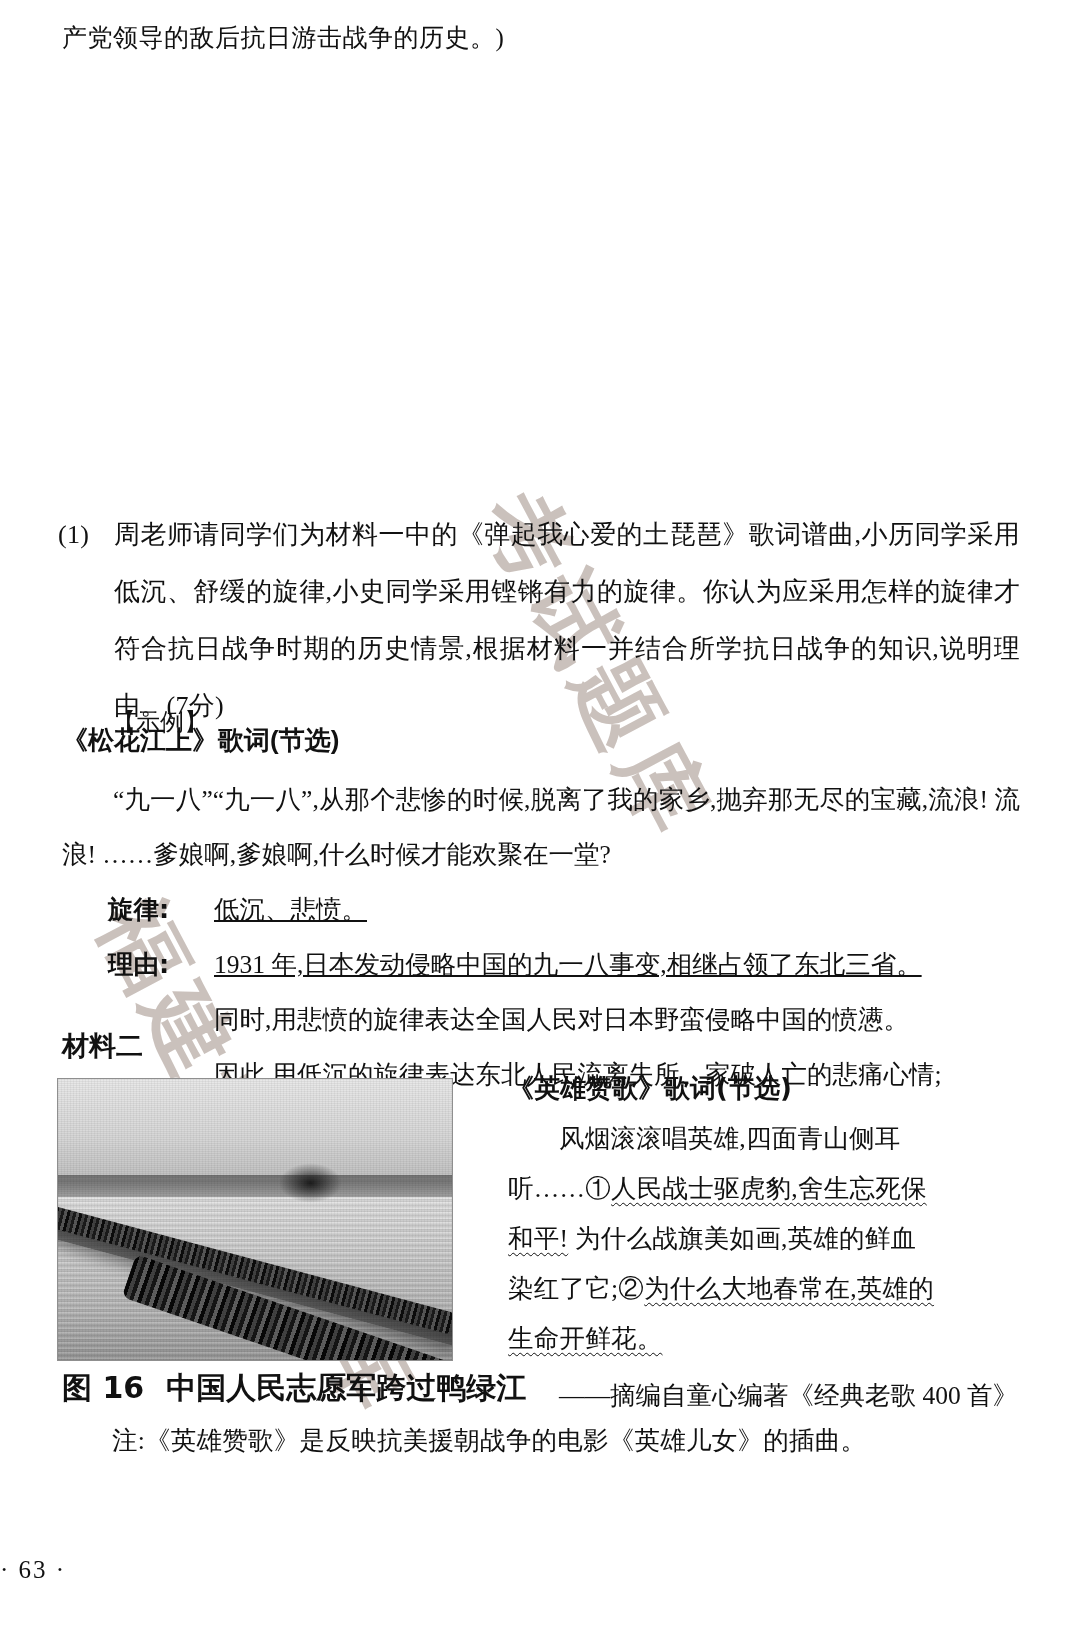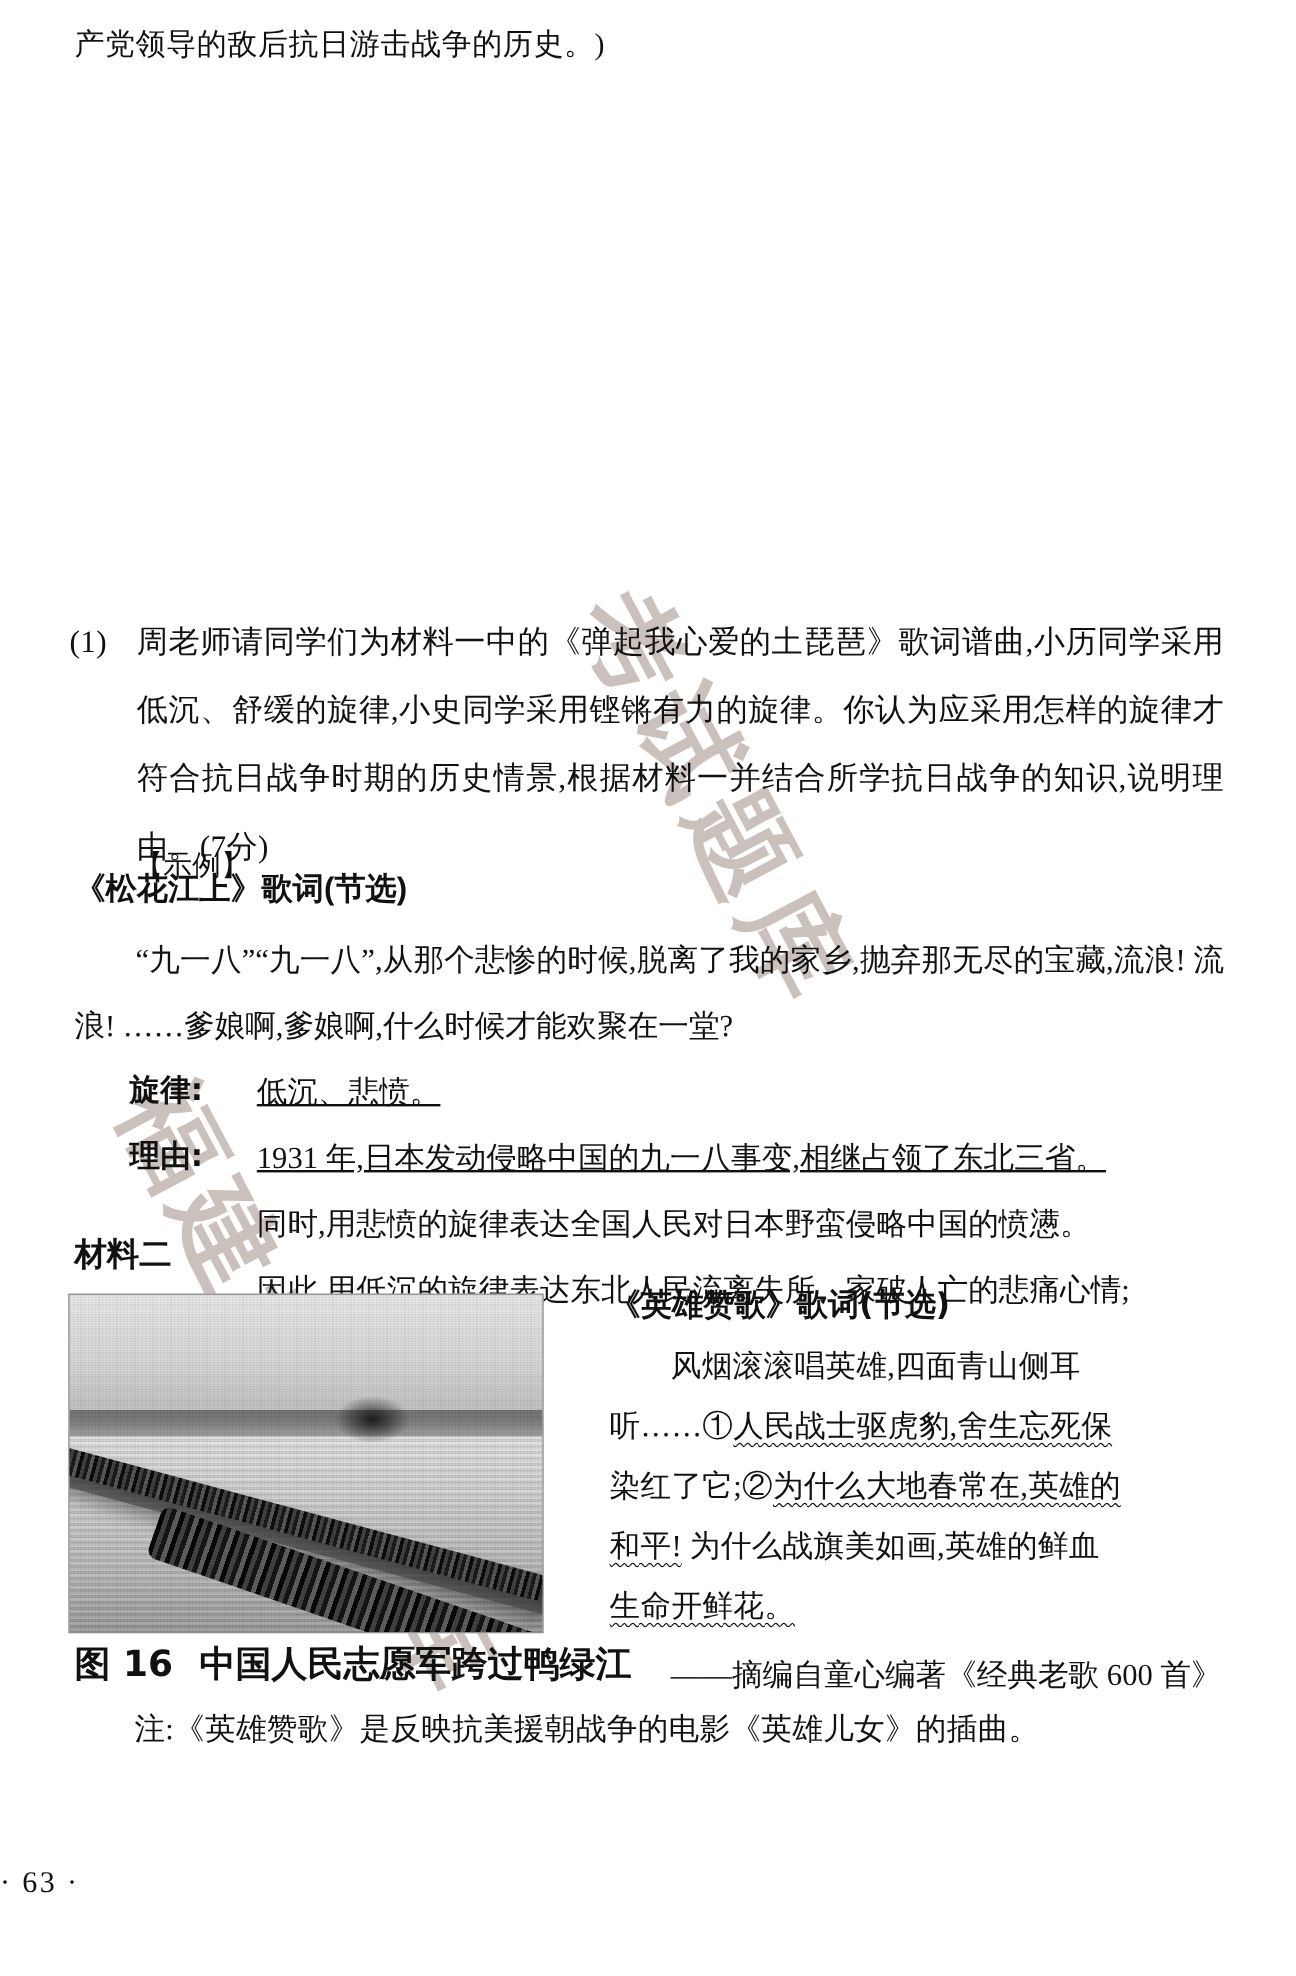--- a/index.html
+++ b/index.html
@@ -425,24 +425,24 @@
 
   <div class="figure-caption">
     <span>图 16</span><span class="fig-gap"></span><span>中国人民志愿军跨过鸭绿江</span>
   </div>
 
   <div class="right-col">
     <div class="rc-title">《英雄赞歌》歌词(节选)</div>
     <div id="lyric-lines">
         <div class="rc-line indent"><span>风烟滚滚唱英雄,四面青山侧耳</span></div>
         <div class="rc-line"><span>听……①</span><span class="wavy">人民战士驱虎豹,舍生忘死保</span></div>
+        <div class="rc-line"><span class="wavy">和平!</span><span> 为什么战旗美如画,英雄的鲜血</span></div>
         <div class="rc-line"><span>染红了它;②</span><span class="wavy">为什么大地春常在,英雄的</span></div>
-        <div class="rc-line"><span class="wavy">和平!</span><span> 为什么战旗美如画,英雄的鲜血</span></div>
         <div class="rc-line"><span class="wavy">生命开鲜花。</span></div>
       </div>
-    <div class="rc-source">——摘编自童心编著《经典老歌 600 首》</div>
+    <div class="rc-source">——摘编自童心编著《经典老歌 400 首》</div>
   </div>
 
   <div class="note-line">注:《英雄赞歌》是反映抗美援朝战争的电影《英雄儿女》的插曲。</div>
 
   <div class="page-number">· 63 ·</div>
 
 </div>
 
 </body></html>

